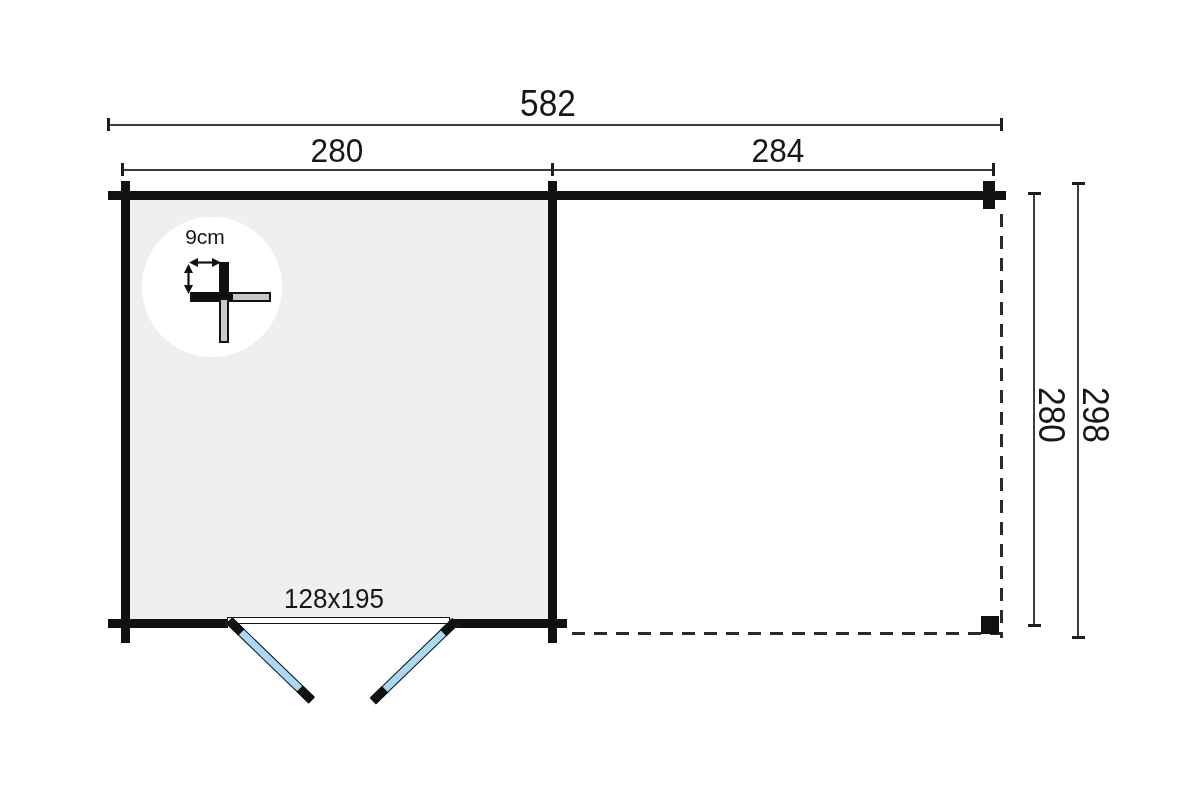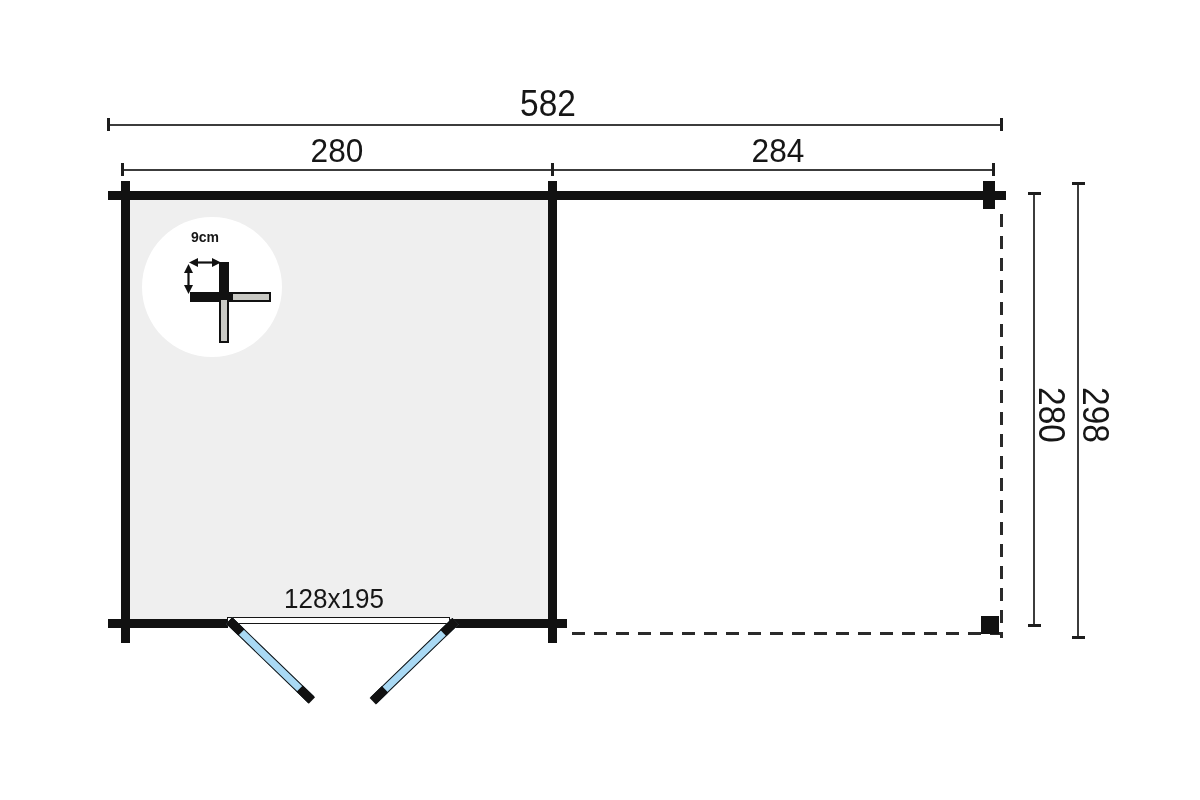--- a/index.html
+++ b/index.html
@@ -27,21 +27,21 @@
   .fs-m{font-size:34px;}
   .fs-door{font-size:28px;}
   
   .dash-v{position:absolute;width:3px;
     background:repeating-linear-gradient(180deg,#2a2a2a 0 13px,transparent 13px 22px);}
   .dash-h{position:absolute;height:3px;
     background:repeating-linear-gradient(90deg,#2a2a2a 0 13px,transparent 13px 22px);}
   
   .detail-circle{position:absolute;left:142px;top:217px;width:140px;height:140px;
     border-radius:50%;background:#ffffff;}
-  .thickness-label{position:absolute;left:205px;top:237px;font-size:14px;font-weight:700;
+  .thickness-label{position:absolute;left:205px;top:237px;font-size:21px;font-weight:400;
     transform:translate(-50%,-50%);white-space:nowrap;}
   .log{position:absolute;background:#111111;}
   .log-ghost{position:absolute;background:#c9c9c4;border:2px solid #111;box-sizing:border-box;}
   
   .threshold{position:absolute;left:227px;top:617px;width:223px;height:7px;
     background:#ffffff;border:1.5px solid #161616;box-sizing:border-box;}
   .door-leaf{position:absolute;width:114px;height:9px;box-sizing:border-box;
     background:#a9d9f4;border:1.5px solid #111;}
   .door-leaf::before,.door-leaf::after{content:'';position:absolute;top:-1.5px;width:17px;height:9px;background:#111;}
   .door-leaf::before{left:-1.5px;}

